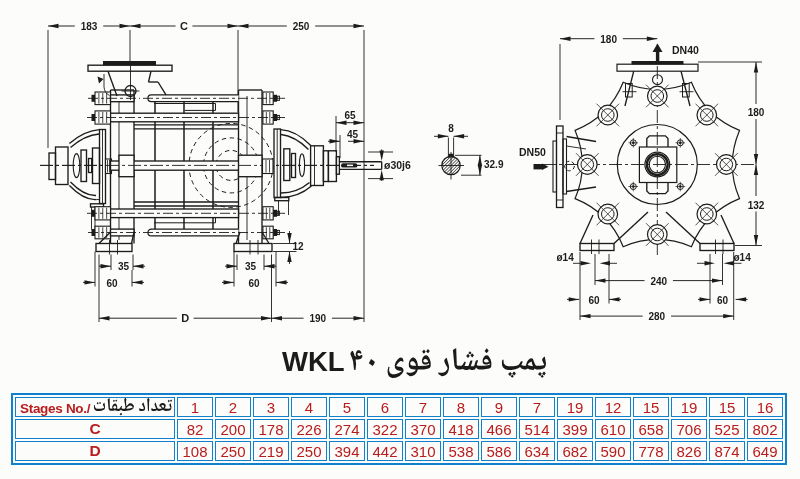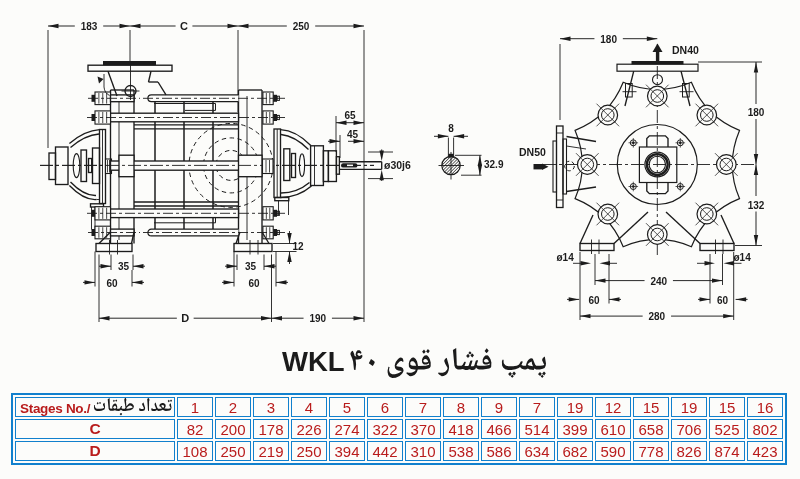--- a/index.html
+++ b/index.html
@@ -501,16 +501,16 @@
           <td>442</td>
           <td>310</td>
           <td>538</td>
           <td>586</td>
           <td>634</td>
           <td>682</td>
           <td>590</td>
           <td>778</td>
           <td>826</td>
           <td>874</td>
-          <td>423</td>
+          <td>649</td>
         </tr>
       </tbody>
     </table>
 </div>
 </body></html>

